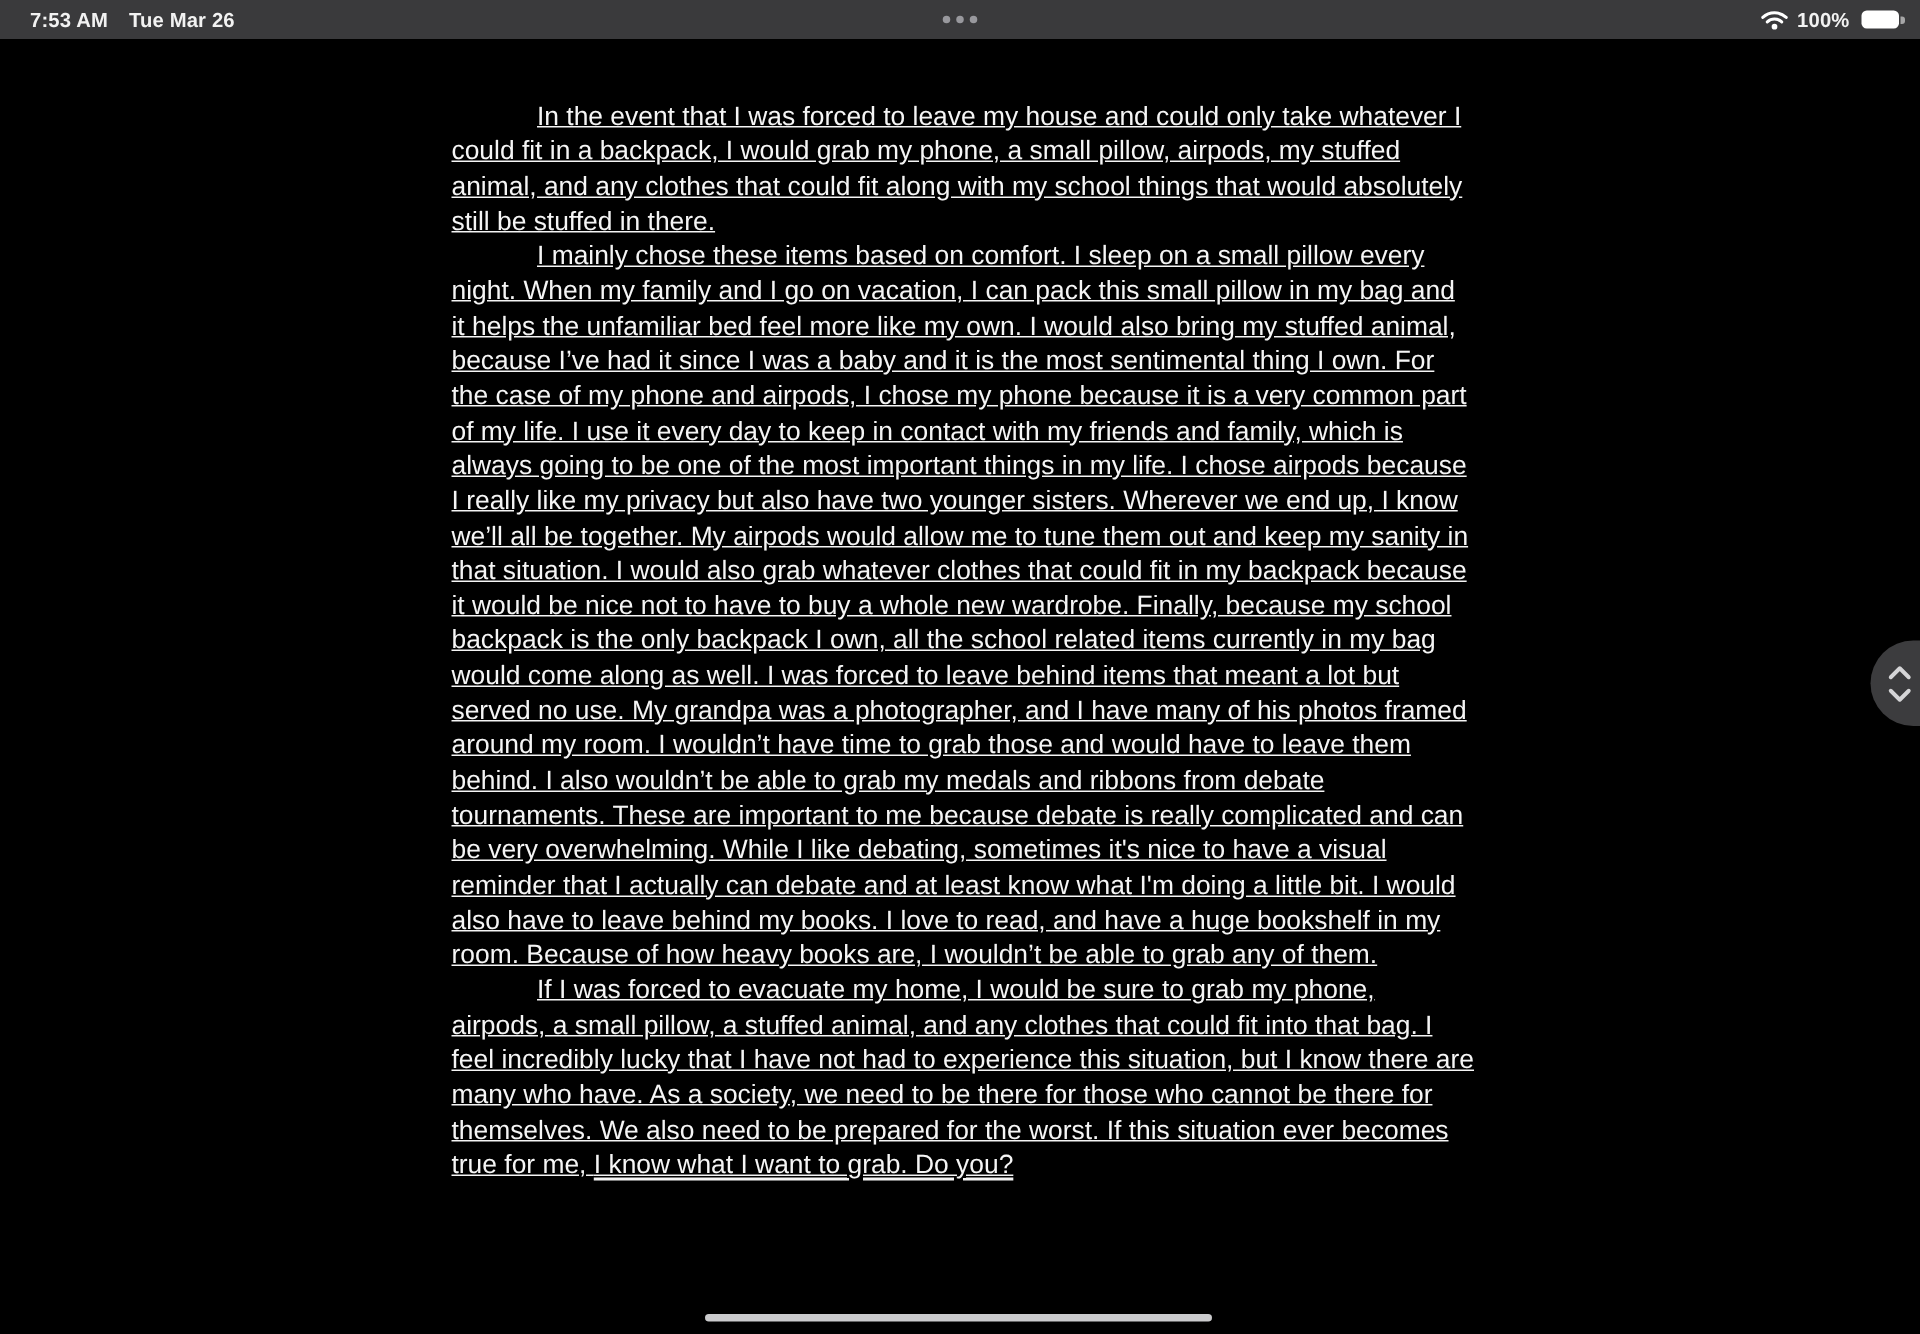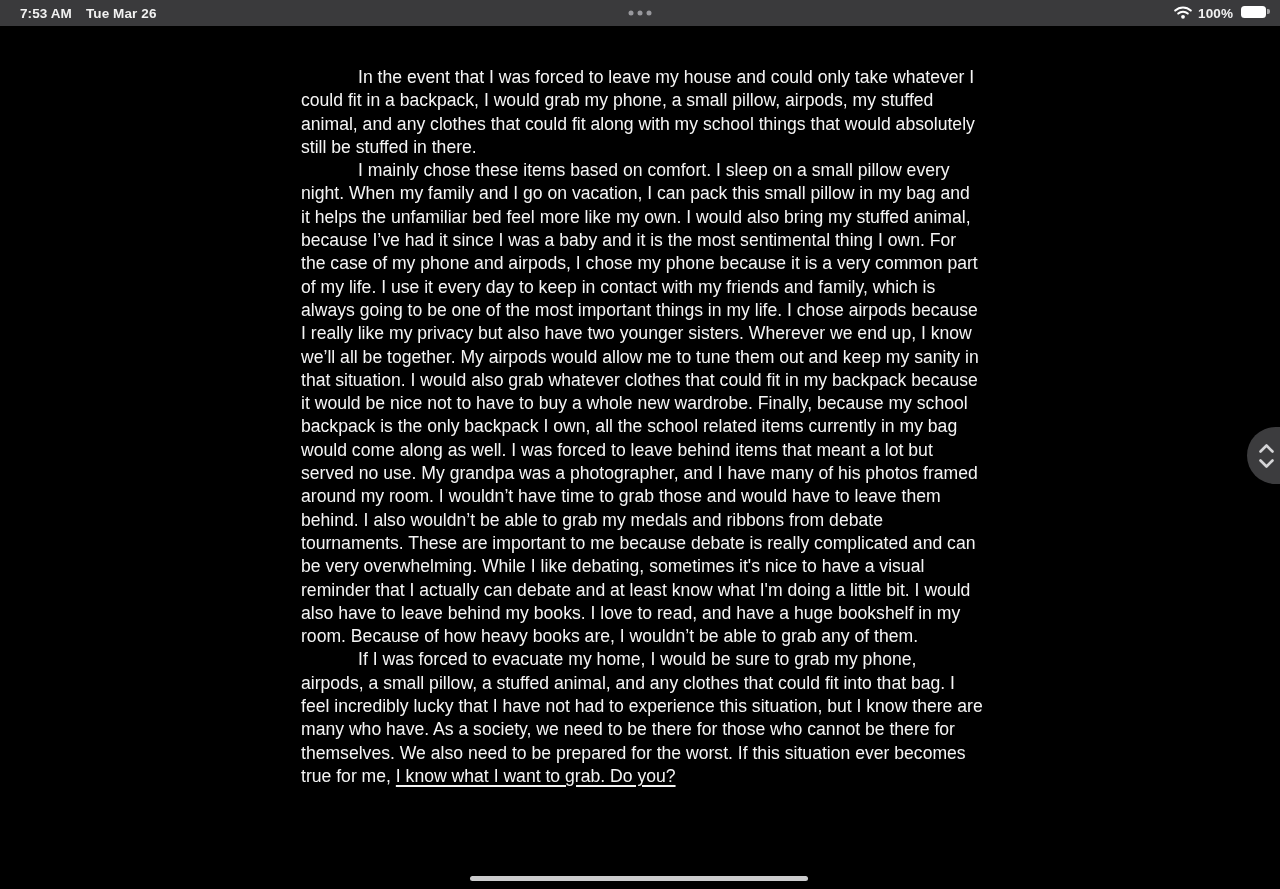--- a/index.html
+++ b/index.html
@@ -32,21 +32,21 @@
   .status-center {
     position: absolute;
     left: 50%; top: 50%;
     transform: translate(-50%, -50%);
     display: flex; gap: 4px;
   }
   .status-center .dot {
     width: 5px; height: 5px; border-radius: 50%;
     background: #98989d;
   }
-  .status-right { display: flex; align-items: flex-start; gap: 6px; }
+  .status-right { display: flex; align-items: center; gap: 6px; }
   .wifi-icon svg { display: block; }
   .battery {
     position: relative;
     width: 25px; height: 12px;
     background: #ffffff;
     border-radius: 3.5px;
     margin-left: 2px;
   }
   .battery::after {
     content: "";
@@ -63,21 +63,21 @@
     left: 301px;
     top: 66px;
     width: 682px;
     color: #f5f5f5;
     font-size: 17.6px;
     line-height: 23.3px;
     font-weight: 400;
   }
   .document-body p { margin: 0; }
   .doc-title { margin: 0 0 23.3px 0; }
-  .para.indent { text-indent: 57px; }
+  .para.indent { text-indent: 57px; text-decoration: underline; }
   .underlined {
     text-decoration: underline;
     text-decoration-thickness: 1.5px;
     text-underline-offset: 3px;
   }
 
   
   .scroll-widget {
     position: absolute;
     right: 0;

